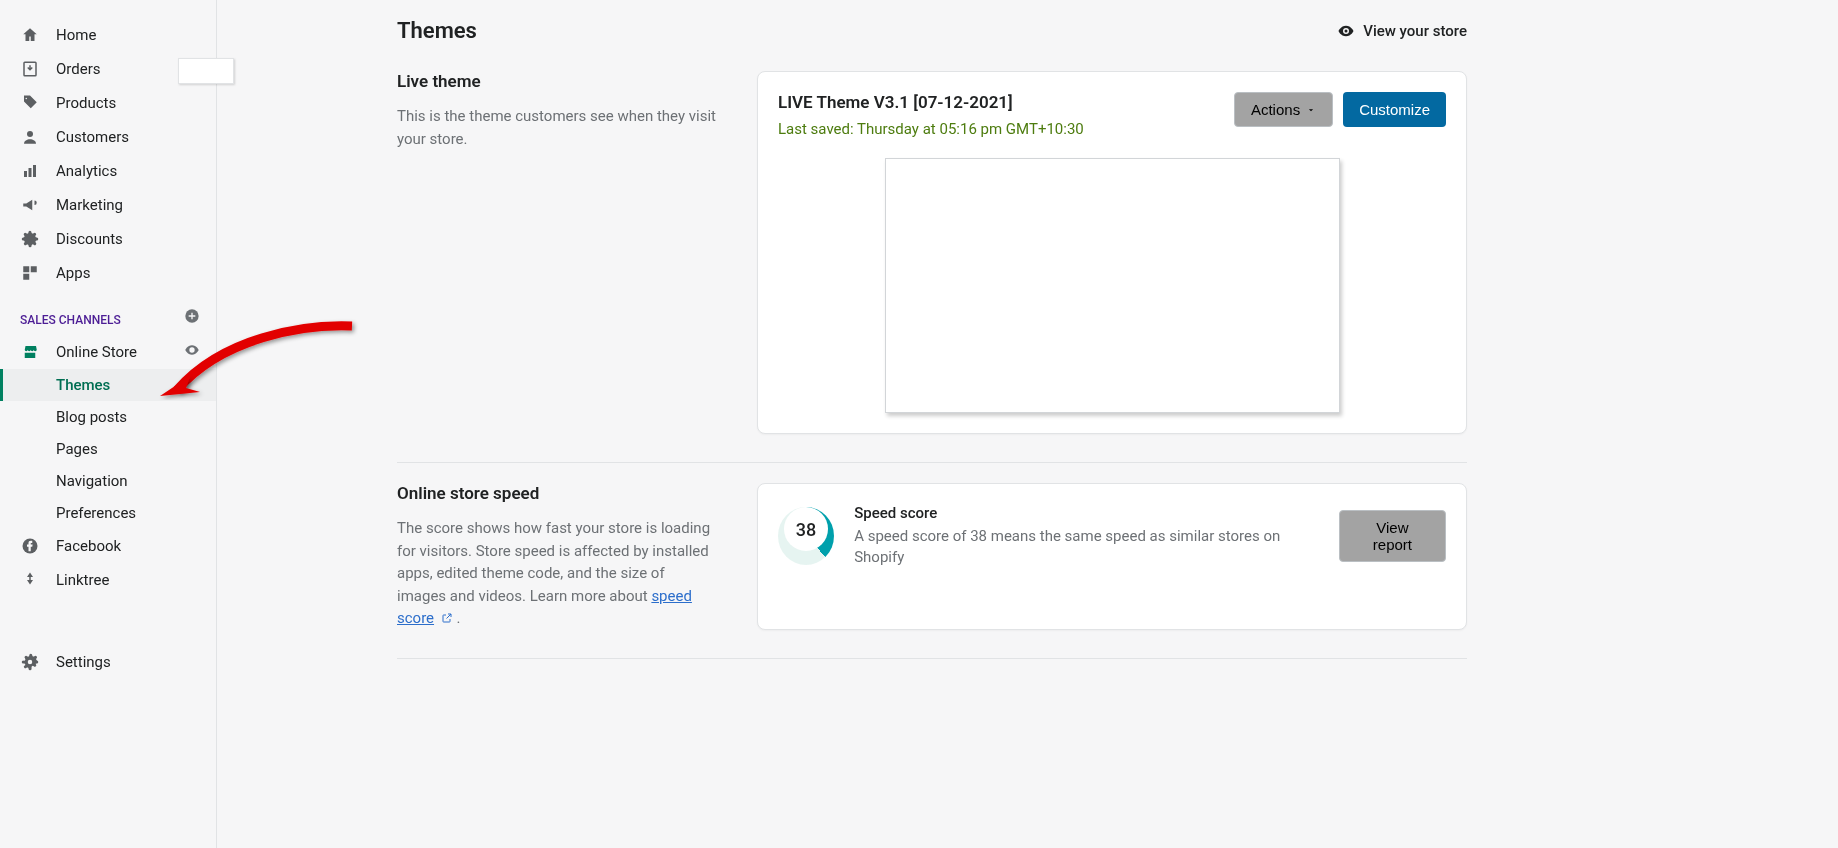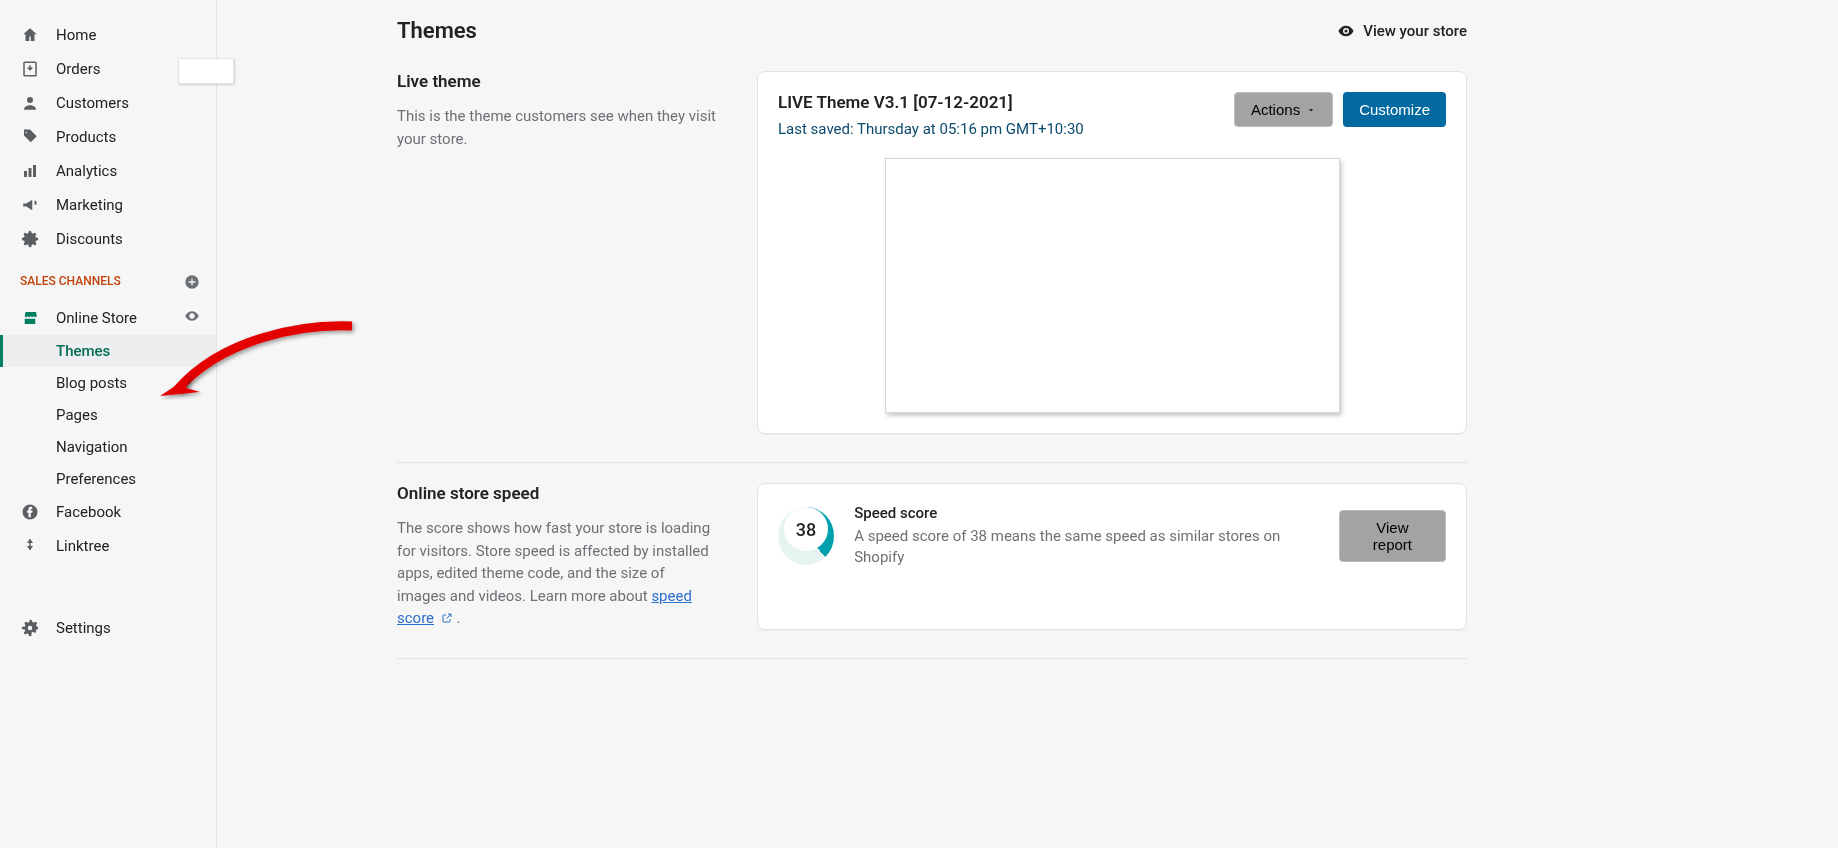--- a/index.html
+++ b/index.html
@@ -6,42 +6,42 @@
     body { font-family: -apple-system, BlinkMacSystemFont, "Segoe UI", Roboto, sans-serif; background: #f6f6f7; color: #202223; width: 1838px; }
     .layout { display: flex; min-height: 848px; }
 
     .sidebar { width: 217px; background: #f6f6f7; border-right: 1px solid #e1e3e5; padding-top: 18px; position: relative; }
     .nav-item { display: flex; align-items: center; padding: 7px 16px 7px 20px; cursor: pointer; color: #202223; font-size: 15px; position: relative; }
     .nav-item .icon { width: 20px; height: 20px; margin-right: 16px; display: inline-flex; align-items: center; justify-content: center; color: #5c5f62; }
     .nav-item.active-parent .icon { color: #008060; }
     .sub-nav { margin-top: 0; }
     .sub-item { padding: 7px 16px 7px 56px; cursor: pointer; color: #202223; font-size: 15px; position: relative; }
     .sub-item.active { background: #edeeef; color: #006e52; font-weight: 500; border-left: 3px solid #008060; padding-left: 53px; }
-    .section-header { display: flex; align-items: flex-start; justify-content: space-between; padding: 18px 16px 8px 20px; color: #c2410c; font-size: 12px; font-weight: 500; }
+    .section-header { display: flex; align-items: flex-end; justify-content: space-between; padding: 18px 16px 8px 20px; color: #4c1d95; font-size: 12px; font-weight: 500; }
     .section-header .add-icon { color: #6d7175; cursor: pointer; }
     .eye-icon-right { margin-left: auto; color: #6d7175; }
     .badge-box { position: absolute; left: 178px; top: 58px; width: 56px; height: 26px; background: #fff; border: 1px solid #e1e3e5; box-shadow: 1px 1px 2px rgba(0,0,0,0.15); }
 
     .main { flex: 1; padding: 18px 60px 40px 60px; max-width: 1430px; }
     .header-row { display: flex; align-items: center; justify-content: space-between; margin-bottom: 28px; padding: 0 120px; }
     .page-title { font-size: 22px; font-weight: 600; }
     .view-store { display: inline-flex; align-items: center; font-size: 15px; font-weight: 500; cursor: pointer; }
     .view-store svg { margin-right: 8px; }
 
     .section { display: flex; gap: 40px; margin-bottom: 28px; padding: 0 120px; }
     .section-left { flex: 0 0 320px; }
     .section-left h2 { font-size: 17px; font-weight: 600; margin-bottom: 14px; }
     .section-left p { font-size: 15px; color: #6d7175; line-height: 1.5; }
     .section-left a { color: #2c6ecb; text-decoration: underline; }
     .section-left .ext-icon { display: inline-block; margin-left: 3px; vertical-align: middle; }
 
     .card { flex: 1; background: #fff; border: 1px solid #e1e3e5; border-radius: 8px; box-shadow: 0 1px 2px rgba(0,0,0,0.04); padding: 20px; }
     .card-header { display: flex; align-items: flex-start; justify-content: space-between; }
     .theme-info h3 { font-size: 17px; font-weight: 600; margin-bottom: 8px; }
-    .theme-info .saved { font-size: 15px; color: #0c4a6e; }
+    .theme-info .saved { font-size: 15px; color: #4d7c0f; }
     .card-buttons { display: flex; gap: 10px; }
     .btn { font-size: 15px; padding: 8px 16px; border-radius: 4px; cursor: pointer; border: 1px solid #babfc3; background: #a3a3a3; font-weight: 500; display: inline-flex; align-items: center; }
     .btn svg { margin-left: 6px; }
     .btn-primary { background: #0369a1; color: #fff; border: none; }
     .theme-preview { margin: 20px auto 0 auto; width: 455px; height: 255px; background: #fff; border: 1px solid #d2d5d8; box-shadow: 2px 3px 4px rgba(0,0,0,0.2); }
 
     .divider { border: none; border-top: 1px solid #e1e3e5; margin: 20px 120px; }
 
     .speed-card-content { display: flex; align-items: center; gap: 20px; }
     .gauge { width: 58px; height: 58px; border-radius: 50%; background: conic-gradient(#00a0ac 0deg 137deg, #e6f4f1 137deg 360deg); display: flex; align-items: flex-start; justify-content: center; }
@@ -70,33 +70,33 @@
           <svg width="18" height="18" viewBox="0 0 24 24" fill="none" stroke="currentColor" stroke-width="2">
             <rect x="4" y="3" width="16" height="18" rx="1"></rect>
             <path d="M12 7v6M9 10l3 3 3-3"></path>
           </svg>
         </span>
       <span>Orders</span>
     </div>
     <div class="nav-item">
       <span class="icon">
           <svg width="18" height="18" viewBox="0 0 24 24" fill="currentColor">
+            <path d="M21 11l-9-9H4v8l9 9 8-8zM7 7a1 1 0 110-2 1 1 0 010 2z"></path>
+          </svg>
+        </span>
+      <span>Products</span>
+    </div>
+    <div class="nav-item">
+      <span class="icon">
+          <svg width="18" height="18" viewBox="0 0 24 24" fill="currentColor">
             <circle cx="12" cy="8" r="4"></circle>
             <path d="M4 21c0-4 4-6 8-6s8 2 8 6"></path>
           </svg>
         </span>
       <span>Customers</span>
-    </div>
-    <div class="nav-item">
-      <span class="icon">
-          <svg width="18" height="18" viewBox="0 0 24 24" fill="currentColor">
-            <path d="M21 11l-9-9H4v8l9 9 8-8zM7 7a1 1 0 110-2 1 1 0 010 2z"></path>
-          </svg>
-        </span>
-      <span>Products</span>
     </div>
     <div class="nav-item">
       <span class="icon">
           <svg width="18" height="18" viewBox="0 0 24 24" fill="currentColor">
             <rect x="4" y="12" width="4" height="8"></rect>
             <rect x="10" y="8" width="4" height="12"></rect>
             <rect x="16" y="4" width="4" height="16"></rect>
           </svg>
         </span>
       <span>Analytics</span>
@@ -110,20 +110,31 @@
       <span>Marketing</span>
     </div>
     <div class="nav-item">
       <span class="icon">
           <svg width="18" height="18" viewBox="0 0 24 24" fill="currentColor">
             <circle cx="12" cy="12" r="3"></circle>
             <path d="M19.4 15a1.65 1.65 0 00.33 1.82l.06.06a2 2 0 11-2.83 2.83l-.06-.06a1.65 1.65 0 00-1.82-.33 1.65 1.65 0 00-1 1.51V21a2 2 0 11-4 0v-.09a1.65 1.65 0 00-1-1.51 1.65 1.65 0 00-1.82.33l-.06.06a2 2 0 11-2.83-2.83l.06-.06a1.65 1.65 0 00.33-1.82 1.65 1.65 0 00-1.51-1H3a2 2 0 110-4h.09a1.65 1.65 0 001.51-1 1.65 1.65 0 00-.33-1.82l-.06-.06a2 2 0 112.83-2.83l.06.06a1.65 1.65 0 001.82.33h0a1.65 1.65 0 001-1.51V3a2 2 0 114 0v.09a1.65 1.65 0 001 1.51h0a1.65 1.65 0 001.82-.33l.06-.06a2 2 0 112.83 2.83l-.06.06a1.65 1.65 0 00-.33 1.82v0a1.65 1.65 0 001.51 1H21a2 2 0 110 4h-.09a1.65 1.65 0 00-1.51 1z"></path>
           </svg>
         </span>
       <span>Discounts</span>
+    </div>
+    <div class="nav-item">
+      <span class="icon">
+          <svg width="18" height="18" viewBox="0 0 24 24" fill="currentColor">
+            <rect x="3" y="3" width="8" height="8"></rect>
+            <rect x="13" y="3" width="8" height="8"></rect>
+            <rect x="3" y="13" width="8" height="8"></rect>
+            <path d="M17 13v8M13 17h8"></path>
+          </svg>
+        </span>
+      <span>Apps</span>
     </div>
 
     <div class="section-header">
       <span>SALES CHANNELS</span>
       <span class="add-icon"><svg width="16" height="16" viewBox="0 0 24 24" fill="currentColor">
             <circle cx="12" cy="12" r="10"></circle>
             <path d="M12 7v10M7 12h10" stroke="#f6f6f7" stroke-width="2"></path>
           </svg></span>
     </div>
 

